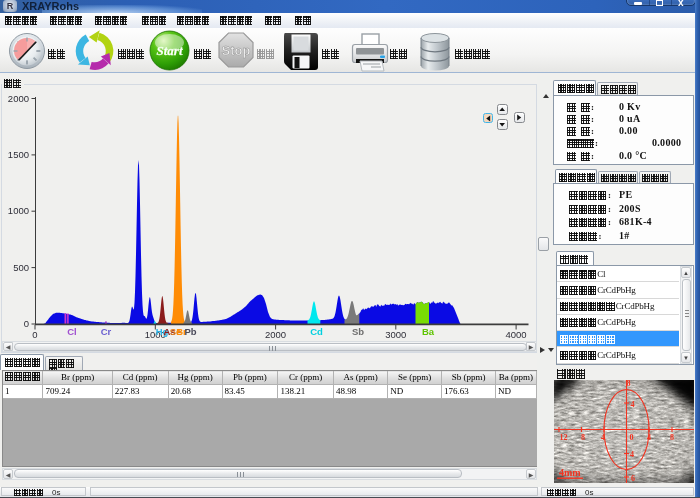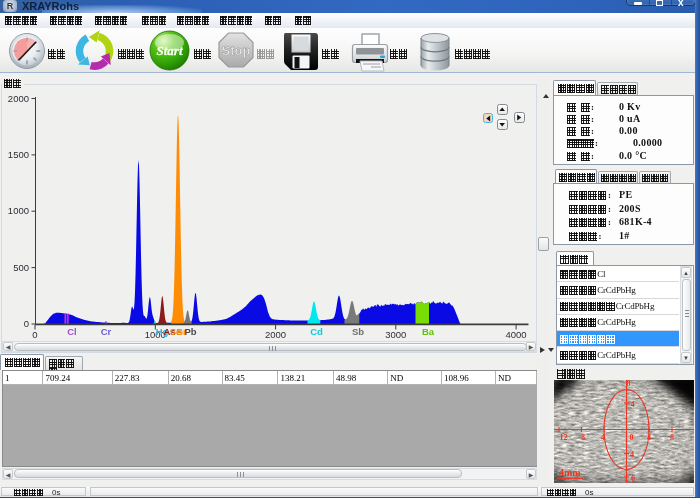--- a/index.html
+++ b/index.html
@@ -260,30 +260,42 @@
         <col style="width:56.0px">
         <col style="width:54.0px">
         <col style="width:56.0px">
         <col style="width:55.6px">
         <col style="width:54.4px">
         <col style="width:54.0px">
         <col style="width:54.0px">
         <col style="width:41.0px">
       </colgroup>
       <tbody>
+        <tr style="height:13.5px">
+          <td class="hd"><i class="c" style="width:8.0px;height:8.5px;margin-right:1.0px"></i><i class="c" style="width:8.0px;height:8.5px;margin-right:1.0px"></i><i class="c" style="width:8.0px;height:8.5px;margin-right:1.0px"></i><i class="c" style="width:8.0px;height:8.5px;margin-right:1.0px"></i></td>
+          <td class="hd">Br (ppm)</td>
+          <td class="hd">Cd (ppm)</td>
+          <td class="hd">Hg (ppm)</td>
+          <td class="hd">Pb (ppm)</td>
+          <td class="hd">Cr (ppm)</td>
+          <td class="hd">As (ppm)</td>
+          <td class="hd">Se (ppm)</td>
+          <td class="hd">Sb (ppm)</td>
+          <td class="hd">Ba (ppm)</td>
+        </tr>
         <tr style="height:14px">
           <td class="dv">1</td>
           <td class="dv">709.24</td>
           <td class="dv">227.83</td>
           <td class="dv">20.68</td>
           <td class="dv">83.45</td>
           <td class="dv">138.21</td>
           <td class="dv">48.98</td>
           <td class="dv">ND</td>
-          <td class="dv">108.96</td>
+          <td class="dv">176.63</td>
           <td class="dv">ND</td>
         </tr>
       </tbody>
     </table>
   </div>
 <div class="abs sb-track" style="left:2px;top:467.5px;width:535px;height:12px">
 <div class="sb-btn" style="left:0;line-height:10px">◀</div>
 <div class="sb-btn" style="right:0;line-height:10px">▶</div>
 <div class="sb-thumb" style="left:11px;width:448px;height:9px">
 <div class="grip" style="left:222px"></div>
@@ -315,21 +327,21 @@
 <div class="abs" style="left:590px;top:115px"><span class="txt" style="font-family:Liberation Serif,serif;font-size:9px;font-weight:bold;color:#111;line-height:9px;margin-left:1px">:</span></div>
 <div class="abs rp-val" style="left:619px;top:114px">0 uA</div>
 <div class="abs" style="left:567px;top:127px"><i class="c" style="width:8.5px;height:9.2px;margin-right:1.0px"></i></div>
 <div class="abs" style="left:581px;top:127px"><i class="c" style="width:8.5px;height:9.2px;margin-right:1.0px"></i></div>
 <div class="abs" style="left:590px;top:127px"><span class="txt" style="font-family:Liberation Serif,serif;font-size:9px;font-weight:bold;color:#111;line-height:9px;margin-left:1px">:</span></div>
 <div class="abs rp-val" style="left:619px;top:126px">0.00</div>
 <div class="abs" style="left:567px;top:139px"><i class="c" style="width:8.5px;height:9.2px;margin-right:1.0px"></i></div>
 <div class="abs" style="left:576px;top:139px"><i class="c" style="width:8.5px;height:9.2px;margin-right:1.0px"></i></div>
 <div class="abs" style="left:585px;top:139px"><i class="c" style="width:8.5px;height:9.2px;margin-right:1.0px"></i></div>
 <div class="abs" style="left:594px;top:139px"><span class="txt" style="font-family:Liberation Serif,serif;font-size:9px;font-weight:bold;color:#111;line-height:9px;margin-left:1px">:</span></div>
-<div class="abs rp-val" style="left:633px;top:138px">0.0000</div>
+<div class="abs rp-val" style="left:652px;top:138px">0.0000</div>
 <div class="abs" style="left:567px;top:152px"><i class="c" style="width:8.5px;height:9.2px;margin-right:1.0px"></i></div>
 <div class="abs" style="left:581px;top:152px"><i class="c" style="width:8.5px;height:9.2px;margin-right:1.0px"></i></div>
 <div class="abs" style="left:590px;top:152px"><span class="txt" style="font-family:Liberation Serif,serif;font-size:9px;font-weight:bold;color:#111;line-height:9px;margin-left:1px">:</span></div>
 <div class="abs rp-val" style="left:619px;top:151px">0.0 °C</div>
 <div class="abs tab-on" style="left:555px;top:169px;width:42px;height:14px;padding:2.5px 0 0 3px;z-index:2"><i class="c" style="width:8.2px;height:9.0px;margin-right:1.0px"></i><i class="c" style="width:8.2px;height:9.0px;margin-right:1.0px"></i><i class="c" style="width:8.2px;height:9.0px;margin-right:1.0px"></i><i class="c" style="width:8.2px;height:9.0px;margin-right:1.0px"></i></div>
 <div class="abs tab-off" style="left:598px;top:171px;width:40px;height:12px;padding:1.5px 0 0 2px"><i class="c" style="width:8.0px;height:8.5px;margin-right:1.0px"></i><i class="c" style="width:8.0px;height:8.5px;margin-right:1.0px"></i><i class="c" style="width:8.0px;height:8.5px;margin-right:1.0px"></i><i class="c" style="width:8.0px;height:8.5px;margin-right:1.0px"></i></div>
 <div class="abs tab-off" style="left:639px;top:171px;width:32px;height:12px;padding:1.5px 0 0 2px"><i class="c" style="width:8.0px;height:8.5px;margin-right:1.0px"></i><i class="c" style="width:8.0px;height:8.5px;margin-right:1.0px"></i><i class="c" style="width:8.0px;height:8.5px;margin-right:1.0px"></i></div>
 <div class="abs" style="left:553px;top:183px;width:141px;height:62px;background:#fdfdfd;border:1px solid #8b98a8"></div>
 <div class="abs" style="left:569px;top:191.0px"><i class="c" style="width:8.5px;height:9.2px;margin-right:1.0px"></i><i class="c" style="width:8.5px;height:9.2px;margin-right:1.0px"></i><i class="c" style="width:8.5px;height:9.2px;margin-right:1.0px"></i><i class="c" style="width:8.5px;height:9.2px;margin-right:1.0px"></i><span class="txt" style="font-family:Liberation Serif,serif;font-size:9px;font-weight:bold;color:#111;line-height:9px;margin-left:1px">:</span></div>
 <div class="abs rp-val" style="left:619px;top:190.0px">PE</div>

